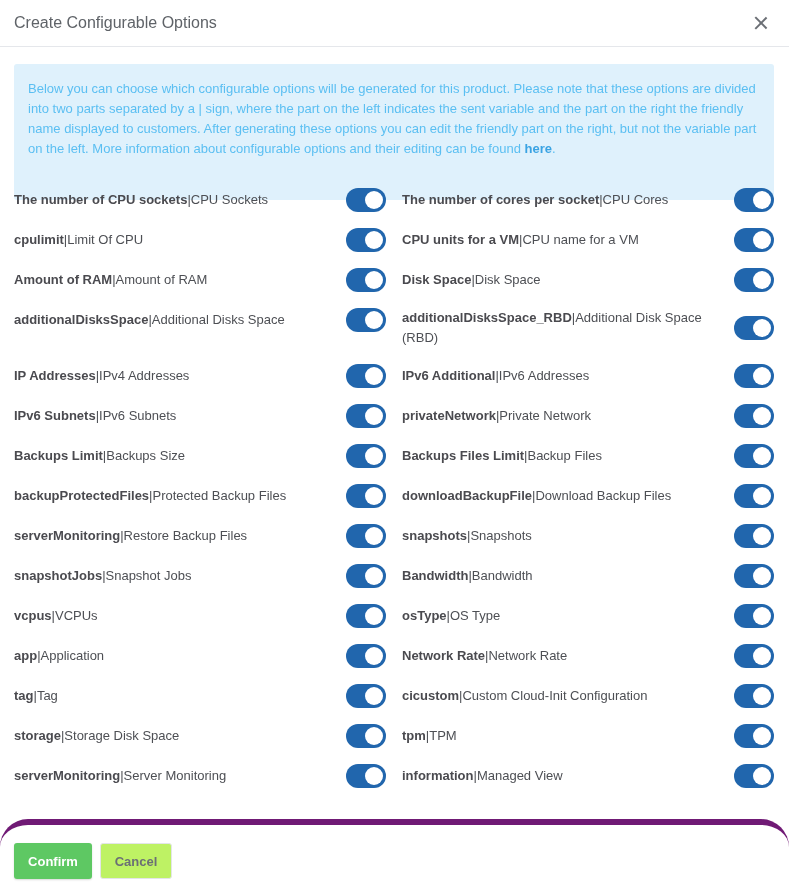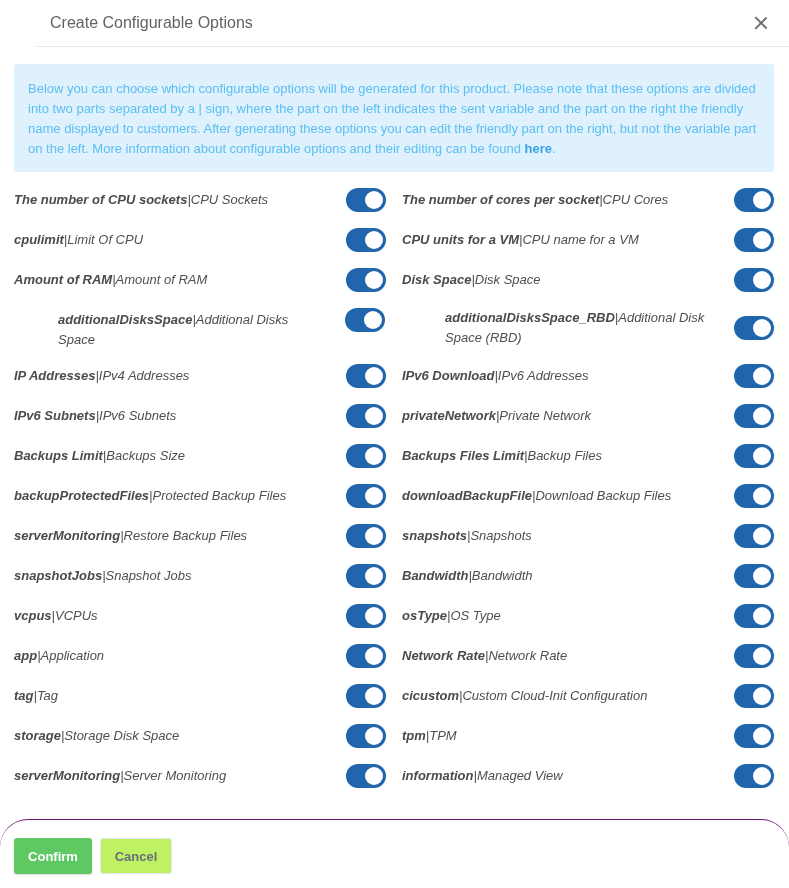--- a/index.html
+++ b/index.html
@@ -1,37 +1,37 @@
 <!DOCTYPE html>
 <html><head>
 <meta charset="utf-8">
 <style>
   * { box-sizing: border-box; margin: 0; padding: 0; }
   html, body { width: 789px; height: 888px; background: #ffffff; overflow: hidden; }
   body { font-family: "Liberation Sans", sans-serif; color: #4a4a4f; }
   .modal { position: relative; width: 789px; height: 888px; background: #fff; }
-  .header { height: 47px; border-bottom: 1px solid #e5e7eb; display: flex; align-items: center; justify-content: space-between; padding: 0 14px; margin-left: 36px; }
+  .header { height: 47px; border-bottom: 1px solid #e5e7eb; display: flex; align-items: center; justify-content: space-between; padding: 0 14px; }
   .title { font-size: 16px; color: #5f6368; }
   .close { width: 16px; height: 16px; position: relative; cursor: pointer; margin-right: 6px; }
   .close::before, .close::after { content: ""; position: absolute; left: 7px; top: 0; width: 1.5px; height: 16px; background: #6b6f75; }
   .close::before { transform: rotate(45deg); }
   .close::after { transform: rotate(-45deg); }
-  .alert { position: absolute; left: 14px; top: 64px; width: 760px; height: 108px; background: #dff1fc; border-radius: 3px; padding: 15px 14px; font-size: 13px; line-height: 20px; color: #5bbff2; }
+  .alert { position: absolute; left: 14px; top: 64px; width: 760px; height: 136px; background: #dff1fc; border-radius: 3px; padding: 15px 14px; font-size: 13px; line-height: 20px; color: #5bbff2; }
   .alert a { color: #3aa3e3; font-weight: bold; text-decoration: none; }
   .grid { position: absolute; left: 14px; top: 180px; width: 760px; }
   .row { display: flex; }
   .opt { width: 388px; display: flex; align-items: center; justify-content: space-between; min-height: 40px; font-size: 13px; line-height: 20px; color: #4d4f54; }
   .opt + .opt { width: 372px; }
-  .opt .label { flex: 1; padding-right: 20px; font-style: italic; }
+  .opt .label { flex: 1; padding-right: 20px; }
   .opt .label b { font-weight: bold; color: #4a4a4f; }
   .toggle { width: 40px; height: 24px; border-radius: 12px; background: #2166ad; position: relative; flex-shrink: 0; margin-right: 0; cursor: pointer; }
   .opt:first-child .toggle { margin-right: 16px; }
   .toggle::after { content: ""; position: absolute; right: 3px; top: 3px; width: 18px; height: 18px; border-radius: 50%; background: #fff; }
-  .row.tall .opt { min-height: 56px; margin-left: 44px; }
-  .footer { position: absolute; left: 0; top: 819px; width: 789px; border-top: 1px solid #701a75; height: 63px; border-radius: 28px; }
+  .row.tall .opt { min-height: 56px; }
+  .footer { position: absolute; left: 0; top: 819px; width: 789px; border-top: 6px solid #701a75; height: 63px; border-radius: 28px; }
   .btn { position: absolute; top: 18px; height: 36px; border-radius: 3px; font-size: 13px; font-family: "Liberation Sans", sans-serif; display: flex; align-items: center; justify-content: center; cursor: pointer; }
   .btn-confirm { left: 14px; width: 78px; background: #5ec863; color: #fff; font-weight: bold; border: none; box-shadow: 0 1px 2px rgba(0,0,0,0.15); }
   .btn-cancel { left: 100px; width: 72px; background: #bef264; color: #6b6f75; border: 1px solid #e3e5e8; font-weight: bold; }
 </style>
 </head>
 <body>
 
 <div class="modal">
   <div class="header">
     <div class="title">Create Configurable Options</div>
@@ -82,21 +82,21 @@
           <span class="label"><b>additionalDisksSpace_RBD</b><span>|Additional Disk Space (RBD)</span></span>
           <span class="toggle"></span>
         </div>
     </div>
     <div class="row">
       <div class="opt">
           <span class="label"><b>IP Addresses</b><span>|IPv4 Addresses</span></span>
           <span class="toggle"></span>
         </div>
       <div class="opt">
-          <span class="label"><b>IPv6 Download</b><span>|IPv6 Addresses</span></span>
+          <span class="label"><b>IPv6 Additional</b><span>|IPv6 Addresses</span></span>
           <span class="toggle"></span>
         </div>
     </div>
     <div class="row">
       <div class="opt">
           <span class="label"><b>IPv6 Subnets</b><span>|IPv6 Subnets</span></span>
           <span class="toggle"></span>
         </div>
       <div class="opt">
           <span class="label"><b>privateNetwork</b><span>|Private Network</span></span>

